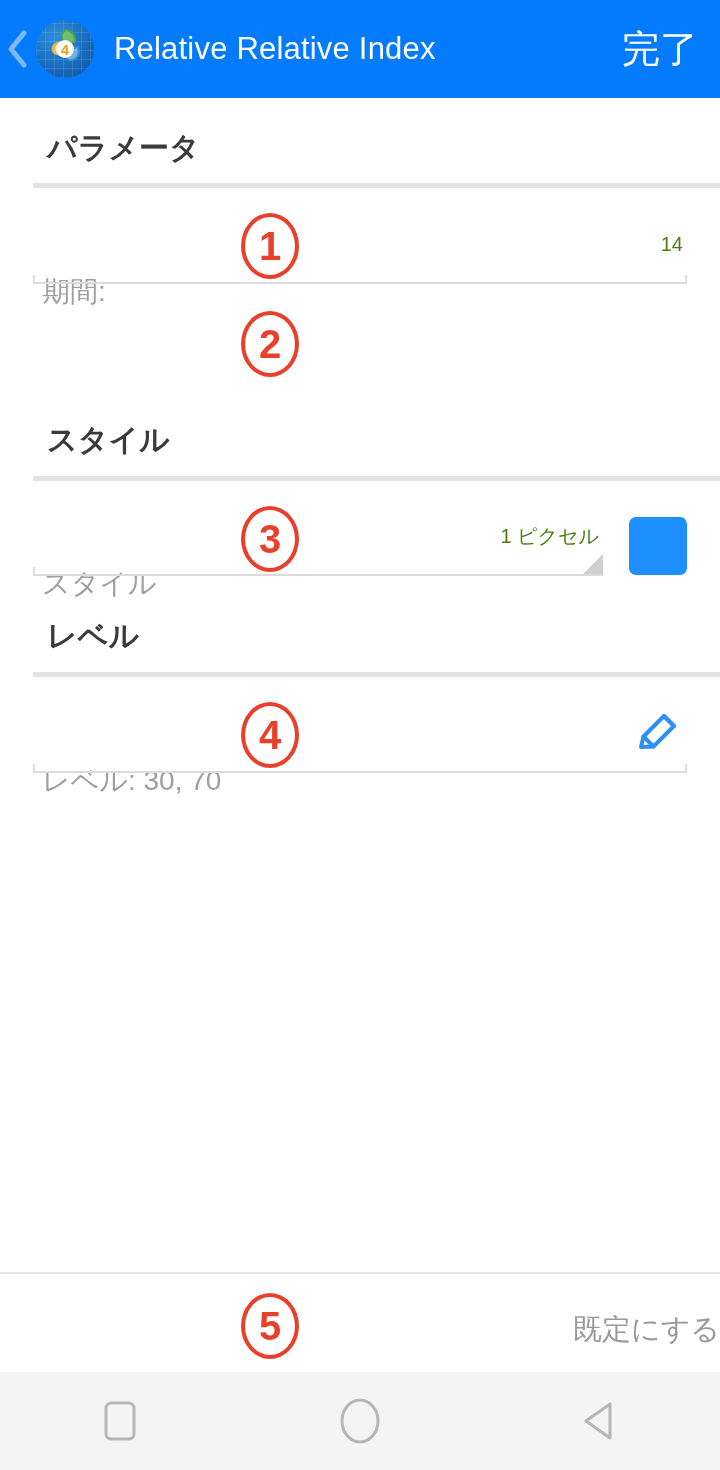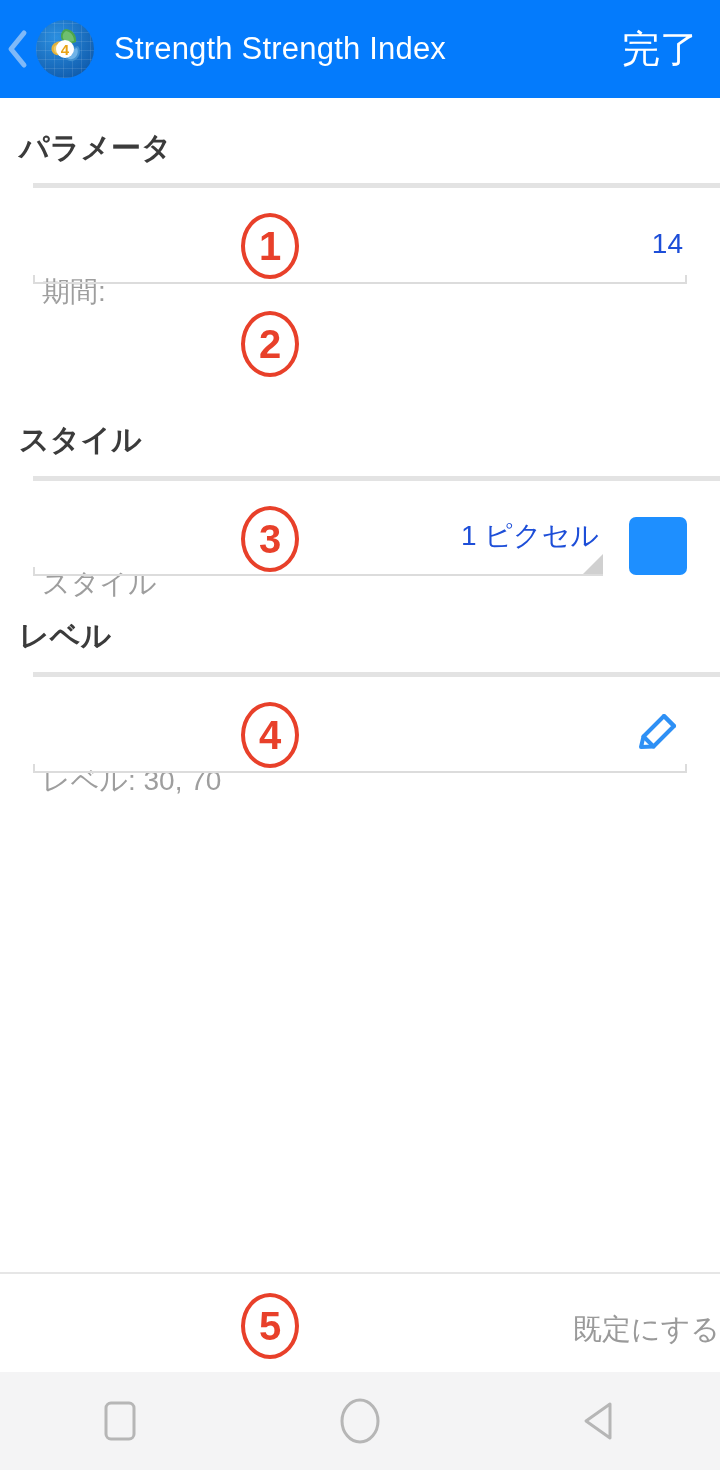--- a/index.html
+++ b/index.html
@@ -74,21 +74,21 @@
   .content {
     position: absolute;
     top: 98px; left: 0;
     width: 720px;
     height: 1274px;
     background: #ffffff;
   }
 
   .section-title {
     position: absolute;
-    left: 19px;
+    left: 47px;
     color: #3b3b3b;
     font-size: 30px;
     font-weight: bold;
     white-space: nowrap;
   }
   .section-rule {
     position: absolute;
     left: 33px;
     width: 687px;
     height: 5px;
@@ -110,22 +110,22 @@
     color: #9e9e9e;
     font-size: 28px;
     white-space: nowrap;
     margin-top: 48px;
   }
   .field-value {
     position: absolute;
     right: 4px;
     top: 50%;
     transform: translateY(-50%);
-    color: #1d4ed8;
-    font-size: 28px;
+    color: #4d7c0f;
+    font-size: 20px;
     white-space: nowrap;
   }
   .underline {
     position: absolute;
     left: 0;
     bottom: 0;
     width: 100%;
     height: 2px;
     background: #dcdcdc;
   }
@@ -245,21 +245,21 @@
         <path d="M16 26 c4 -6 12 -6 16 -1 c-1 5 -4 9 -9 10 c-5 1 -9 -4 -7 -9z" fill="#E3B23C"></path>
         <path d="M18 27 c3 -4 9 -4 12 -1 c-1 4 -3 7 -7 8 c-4 0 -6 -4 -5 -7z" fill="#F0CC66"></path>
         <path d="M42 26 c4 5 1 13 -5 15 c-4 1 -8 -2 -9 -6 c3 -4 9 -8 14 -9z" fill="#3F8FD0"></path>
         <path d="M41 28 c2 4 0 10 -5 11 c-3 1 -5 -1 -6 -4 c2 -3 7 -6 11 -7z" fill="#6FB3E8"></path>
         <circle cx="29" cy="29" r="9" fill="#FFFFFF"></circle>
         <text x="29" y="35" font-family="Liberation Sans, sans-serif" font-size="15" font-weight="bold" fill="#E8A317" text-anchor="middle">4</text>
       </g>
     </svg>
   </div>
 
-  <div class="appbar-title">Strength Strength Index</div>
+  <div class="appbar-title">Relative Relative Index</div>
 
   <div class="appbar-done">完了</div>
 </div>
 
 <div class="content">
 
   <div class="section-title" style="top:30px;">パラメータ</div>
   <div class="section-rule" style="top:85px;"></div>
 
   <div class="field-row" style="top:106px;">

